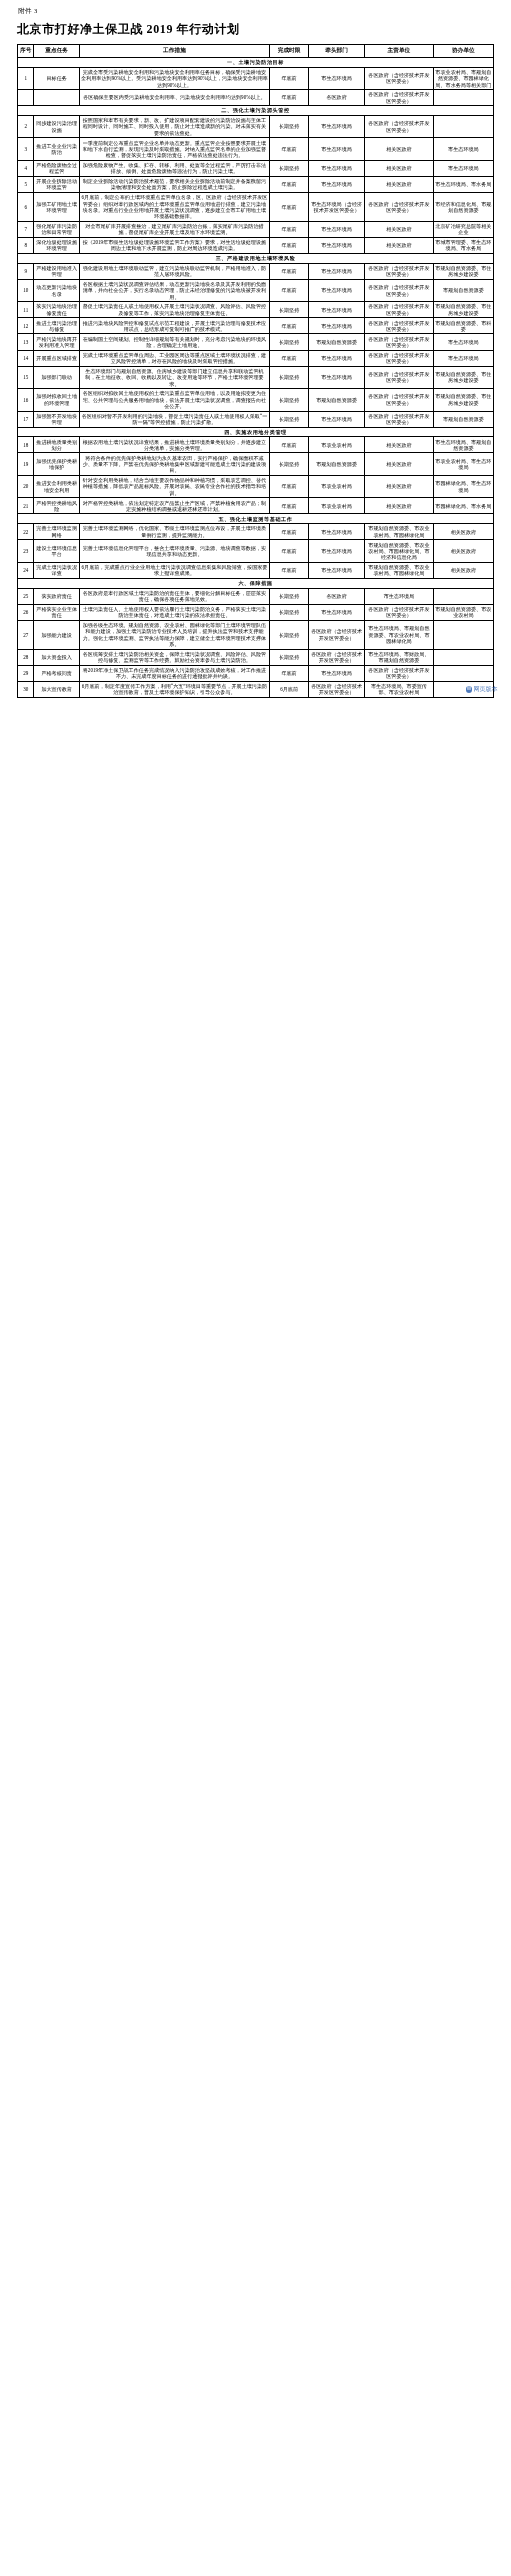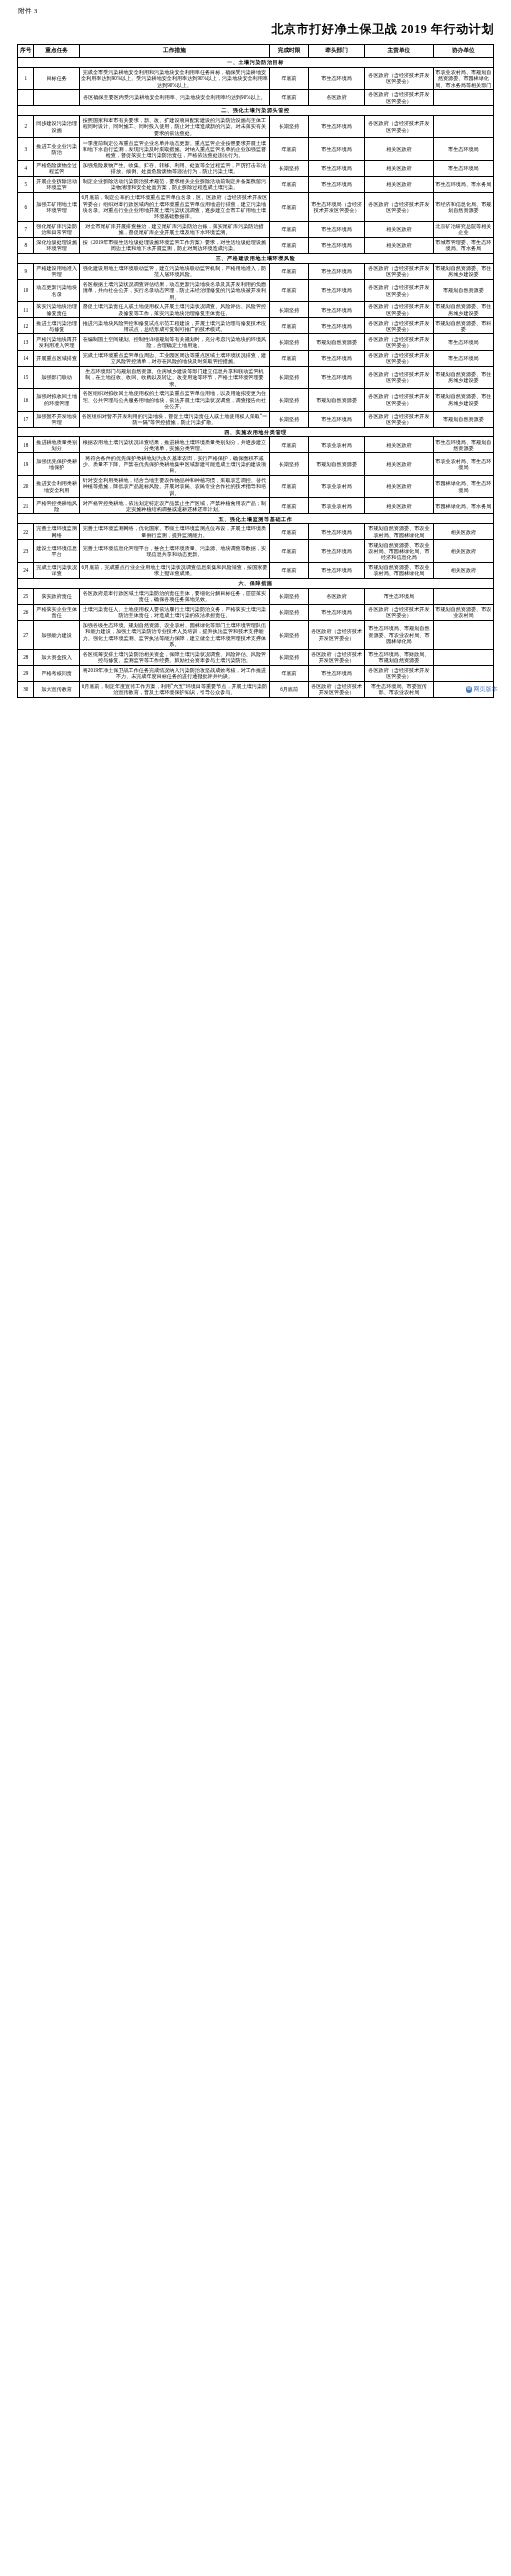--- a/index.html
+++ b/index.html
@@ -5,21 +5,21 @@
   html,body{margin:0;padding:0;background:#ffffff;}
   body{
     width:511px;
     font-family:"Liberation Serif","DejaVu Serif",serif;
     color:#000;
     -webkit-font-smoothing:none;
   }
   .page{width:511px;box-sizing:border-box;padding:6px 17px 18px 17px;}
   .attach{font-size:6.6px;margin:1.2px 0 4.8px 1.2px;letter-spacing:0.3px;}
   .doc-title{
-    text-align:right;
+    text-align:left;
     font-size:12px;
     font-weight:bold;
     letter-spacing:0.6px;
     margin:2.4px 0 6px 0;
   }
   table.plan{
     border-collapse:collapse;
     width:100%;
     table-layout:fixed;
   }

